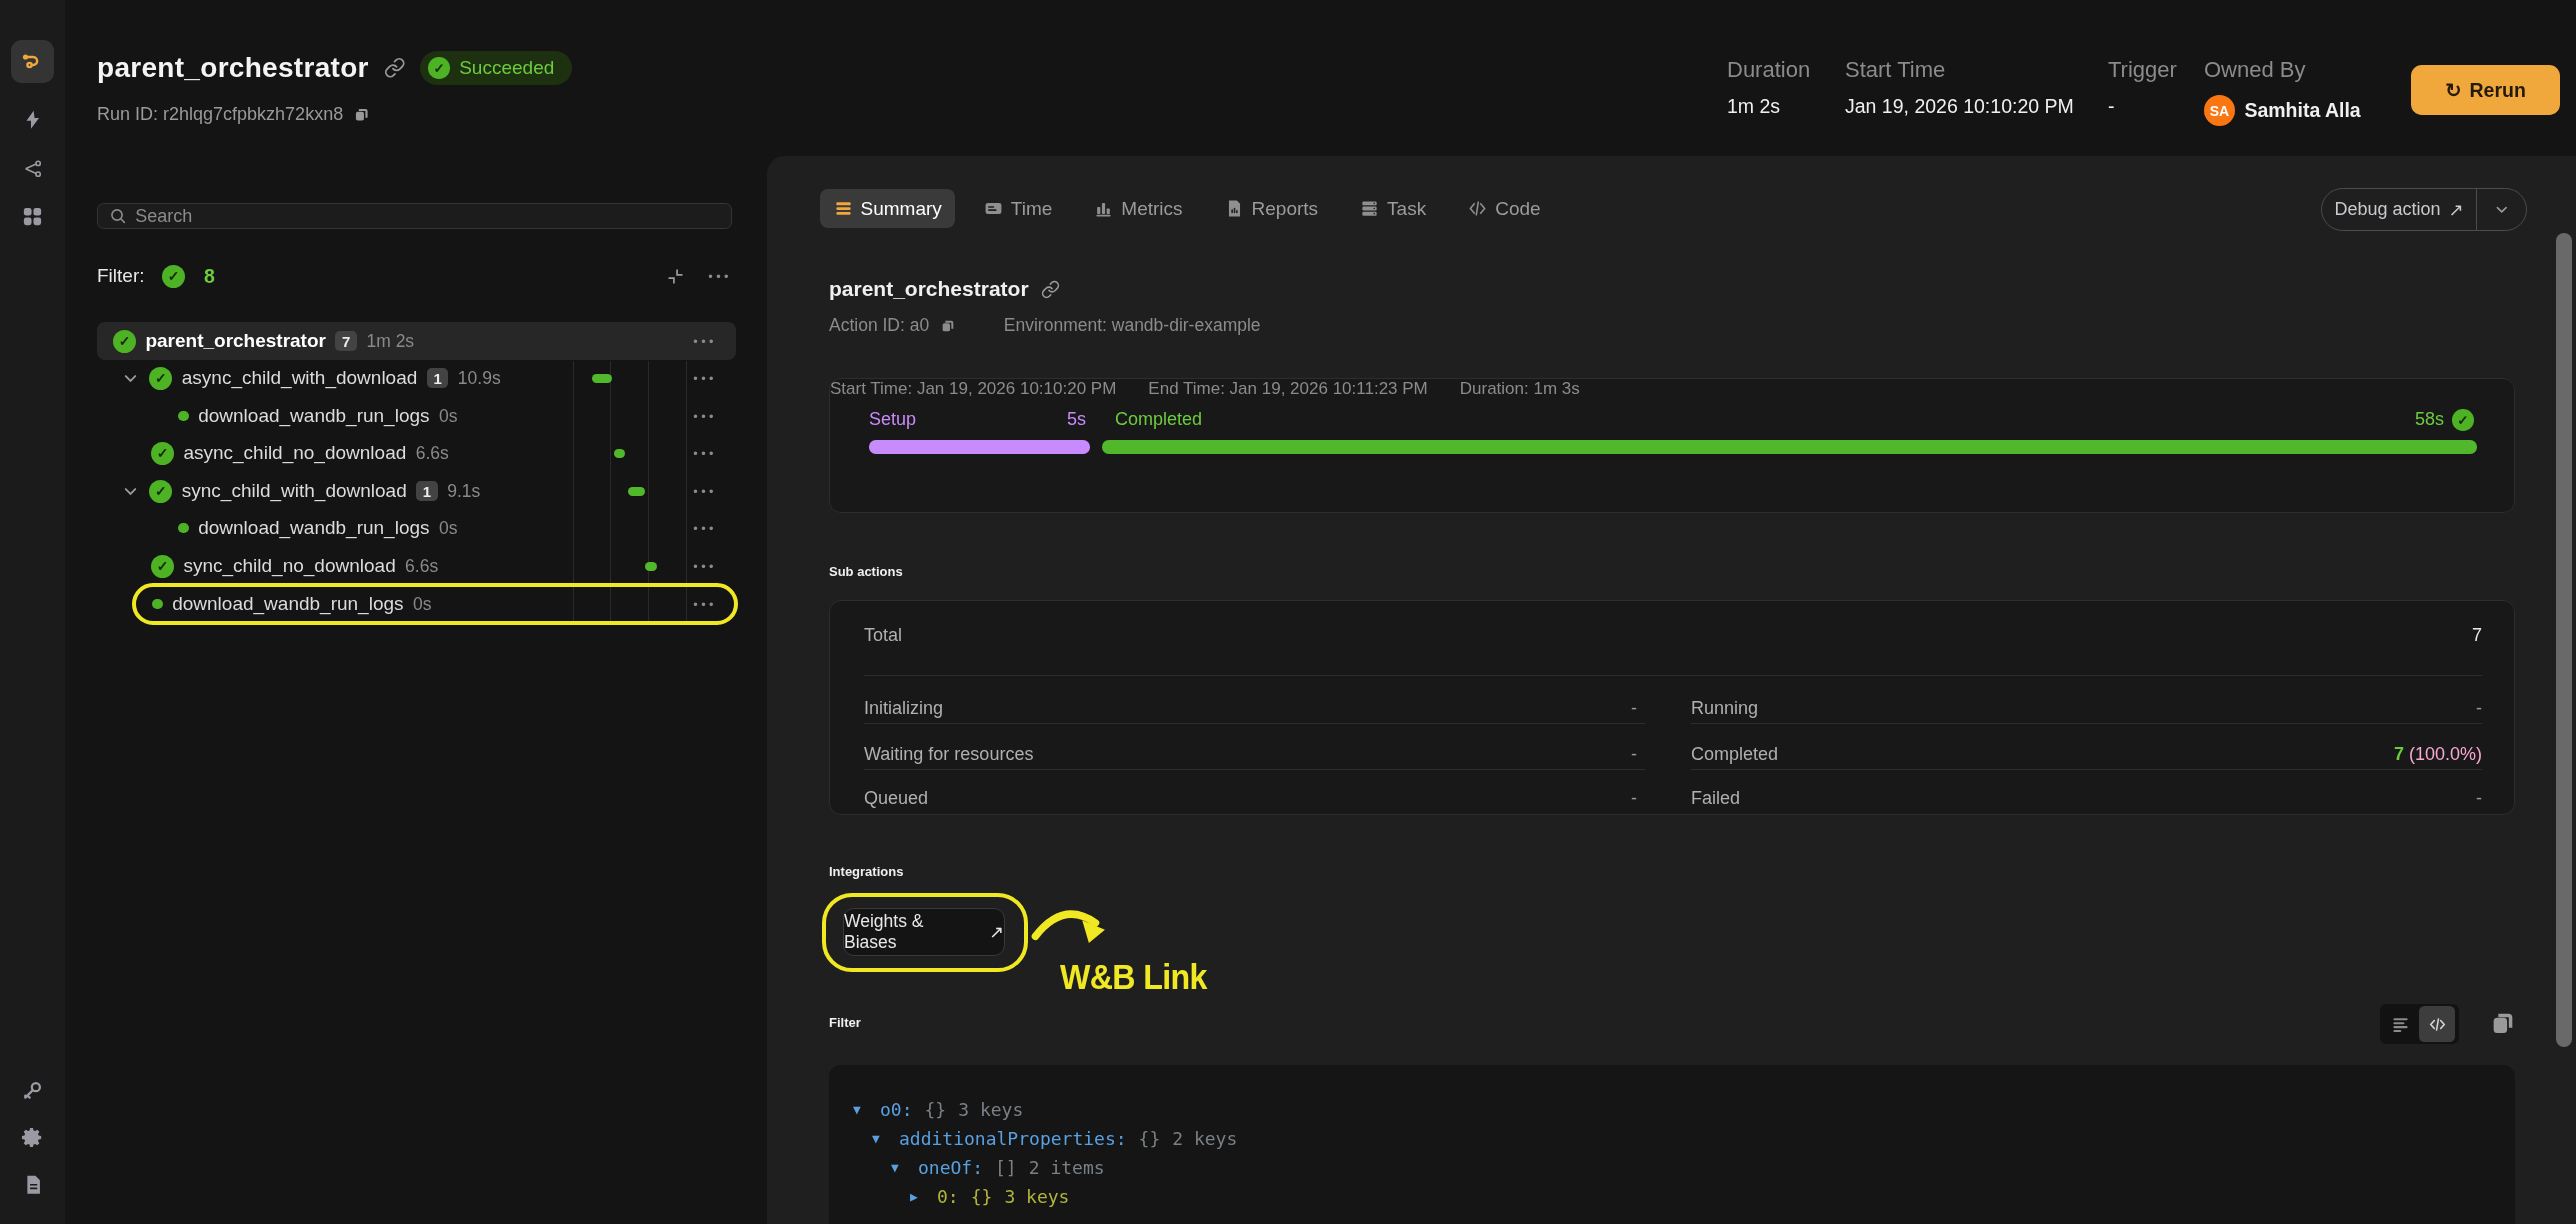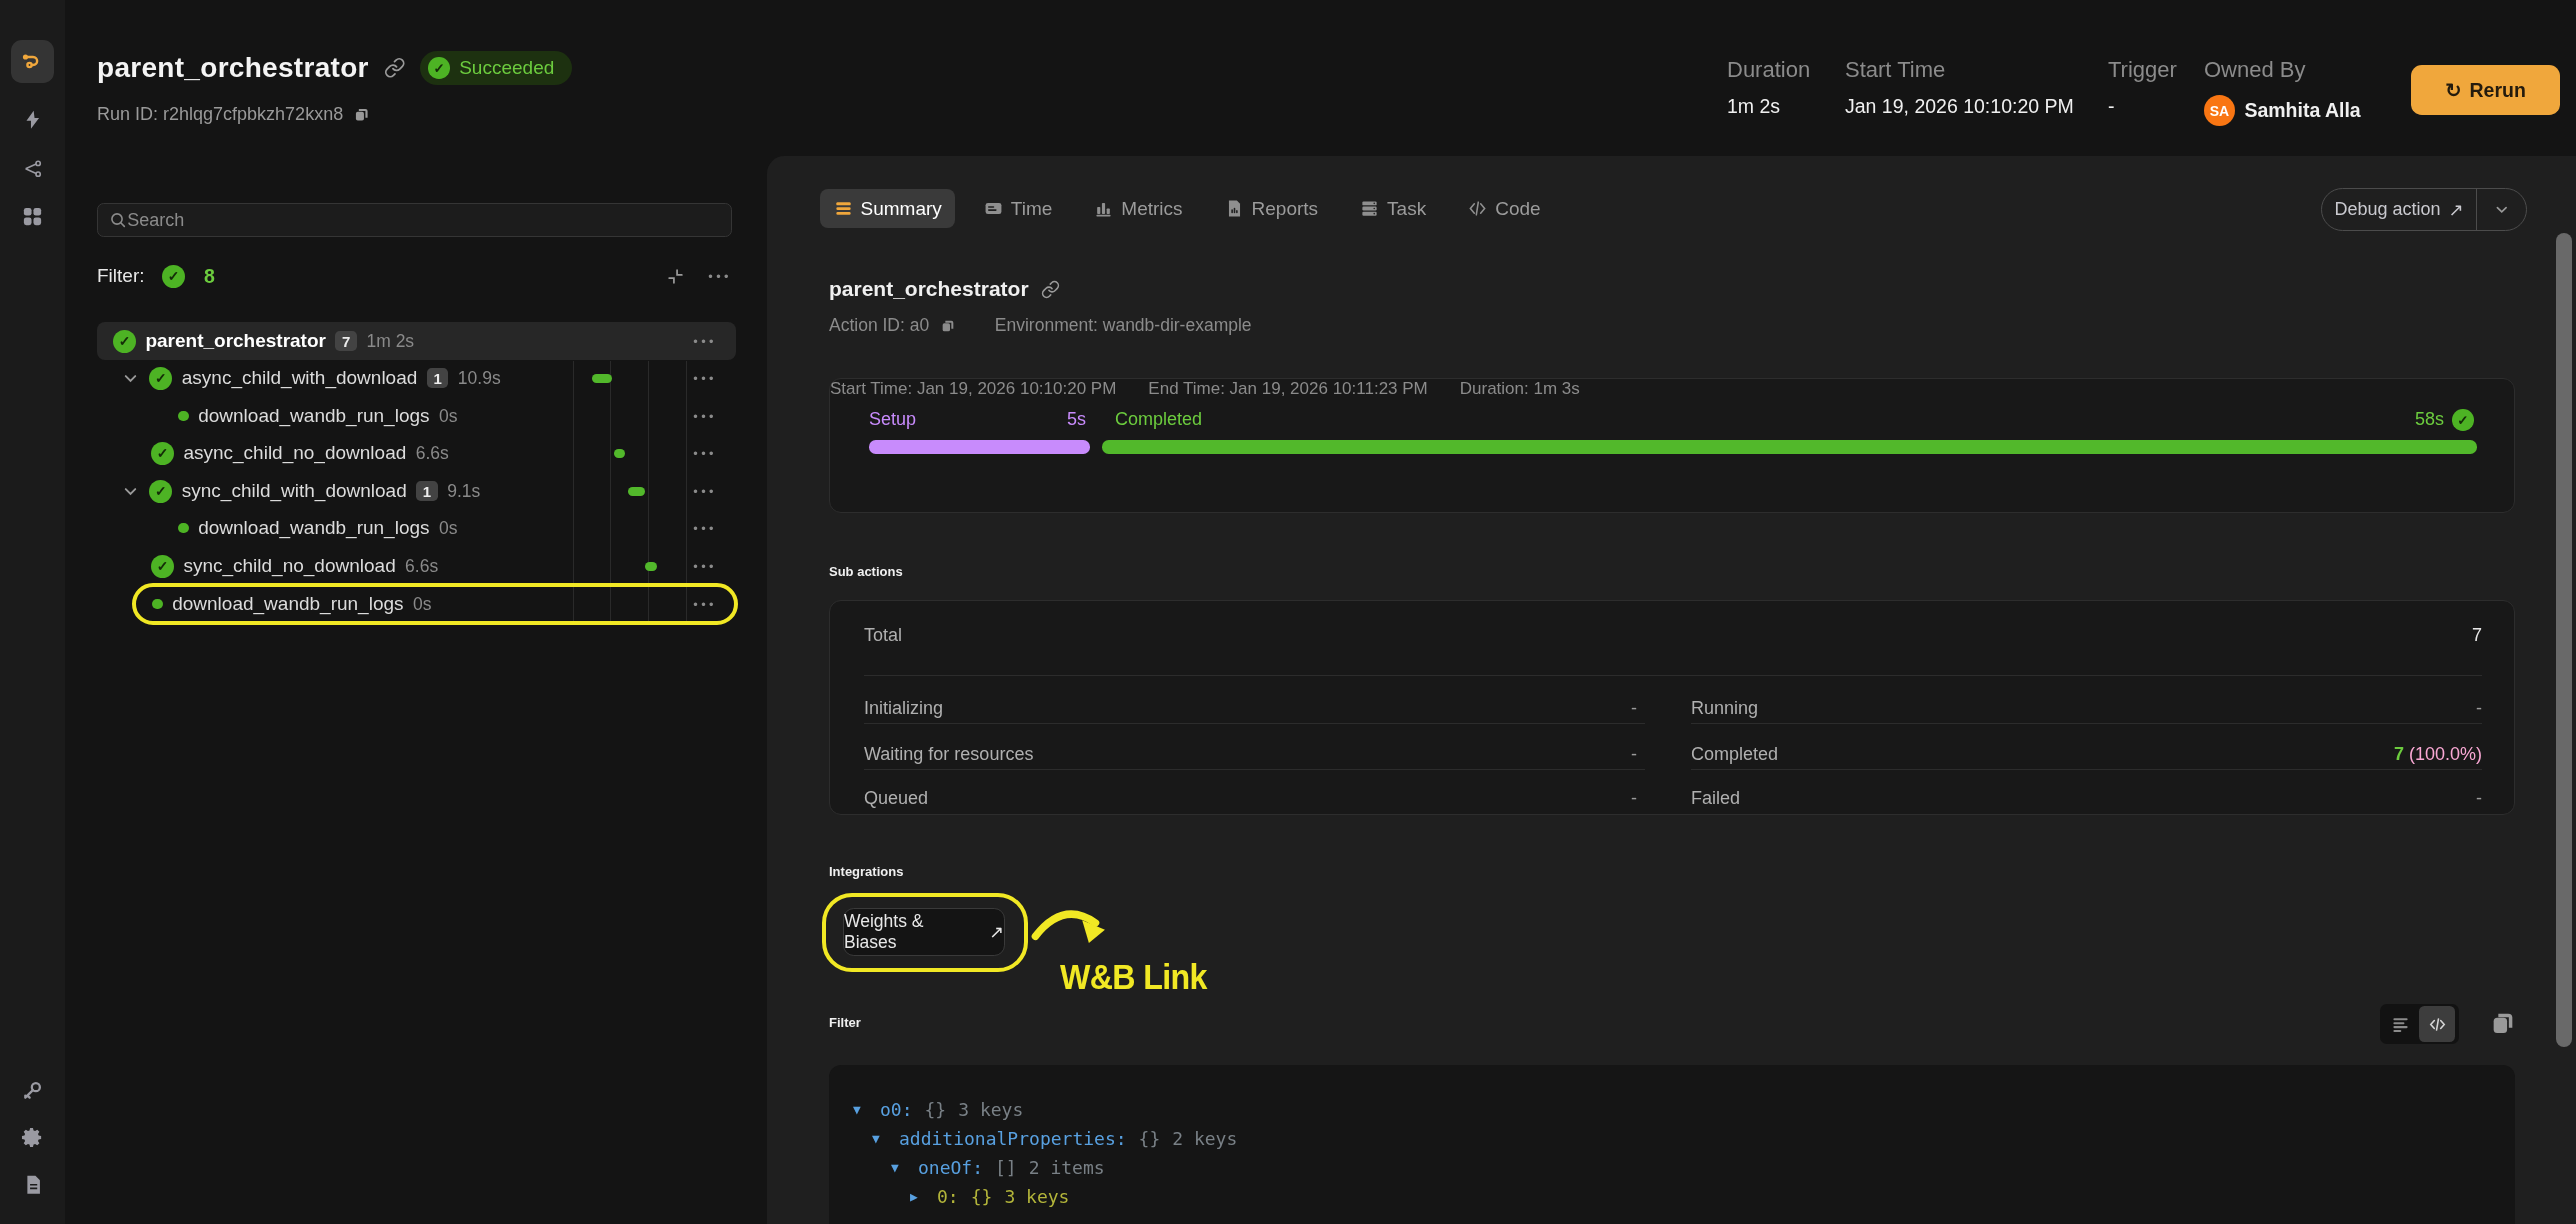--- a/index.html
+++ b/index.html
@@ -26,22 +26,22 @@
   .stat { top:57px; }
   .stat .lbl { font-size:22px; color:#8b8b8b; }
   .stat .val { font-size:19.5px; color:#f0f0f0; margin-top:12px; display:flex; align-items:center; gap:9.4px; }
   .avatar { width:31px; height:31px; border-radius:50%; background:#f97613; color:#fff;
     font-size:14px; font-weight:700; display:flex; align-items:center; justify-content:center; }
   .rerun-btn { left:2411px; top:65px; width:149px; height:50px; border-radius:10.8px;
     background:var(--accent_orange,#f0a73c); display:flex; align-items:center; justify-content:center;
     gap:8px; color:#241b0d; font-size:19.5px; font-weight:700; }
 
   
-  .searchbox { left:97px; top:203px; width:635px; height:34px; border:1.3px solid #353535;
-    border-radius:6.7px; background:#1c1c1c; display:flex; align-items:center; padding:0 10.8px; gap:1px; }
+  .searchbox { left:97px; top:203px; width:635px; height:26px; border:1.3px solid #353535;
+    border-radius:6.7px; background:#1c1c1c; display:flex; align-items:center; padding:0 10.8px; gap:9px; }
   .searchbox input { flex:1; background:transparent; border:none; outline:none;
     color:#d0d0d0; font-size:18px; font-family:inherit; }
   .searchbox input::placeholder { color:#8b8b8b; }
   .filter-row { left:97px; top:261px; width:635px; height:30px; display:flex; align-items:center; }
   .filter-lbl { font-size:19px; color:#e8e8e8; }
   .filter-count { font-size:19.5px; font-weight:700; color:var(--success_text,#6ccc3e); margin-left:19px; }
   .check-circle { width:23px; height:23px; border-radius:50%; background:var(--success_green,#4db324);
     color:#142c08; font-size:14px; font-weight:700; display:flex; align-items:center; justify-content:center; }
   .check-circle.sm { width:21.5px; height:21.5px; font-size:13.5px; }
   .leaf-dot { width:10.8px; height:10.8px; border-radius:50%; background:var(--success_green,#4db324); }
@@ -77,21 +77,21 @@
   .debug-btn { left:2321px; top:188px; width:206px; height:43px; border:1.3px solid #4c4c4c;
     border-radius:21.5px; display:flex; align-items:center; color:#c9c9cf; font-size:18px; }
   .debug-main { flex:1; display:flex; align-items:center; justify-content:center; gap:8px; height:100%; }
   .debug-split { width:50px; height:100%; border-left:1.3px solid #4c4c4c; display:flex;
     align-items:center; justify-content:center; color:#9a9a9a; }
 
   .h2-row { left:829px; top:277px; display:flex; align-items:center; gap:12px; }
   .h2 { font-size:21px; font-weight:700; color:#f0f0f0; }
   .meta-row { left:829px; top:315px; display:flex; align-items:center; gap:10.8px;
     color:#8b8b8b; font-size:17.5px; }
-  .meta-gap { margin-left:28px; }
+  .meta-gap { margin-left:37px; }
 
   .card { background:#181818; border:1.3px solid #2d2d2d; border-radius:12px; }
   .tl-card { left:829px; top:378px; width:1686px; height:135px; }
   .tl-lbl { top:30px; font-size:18px; font-weight:500; }
   .purple { color:var(--setup_purple,#c88bfc);text-align:right; }
   .green { color:var(--success_text,#6ccc3e); }
   .tl-bar { top:61px; height:13.5px; border-radius:6.7px; }
   .tl-times { left:39px; top:96px; color:#8b8b8b; font-size:17px; display:flex; }
 
   .sec-h { font-size:13px; font-weight:700; color:#f0f0f0; }

